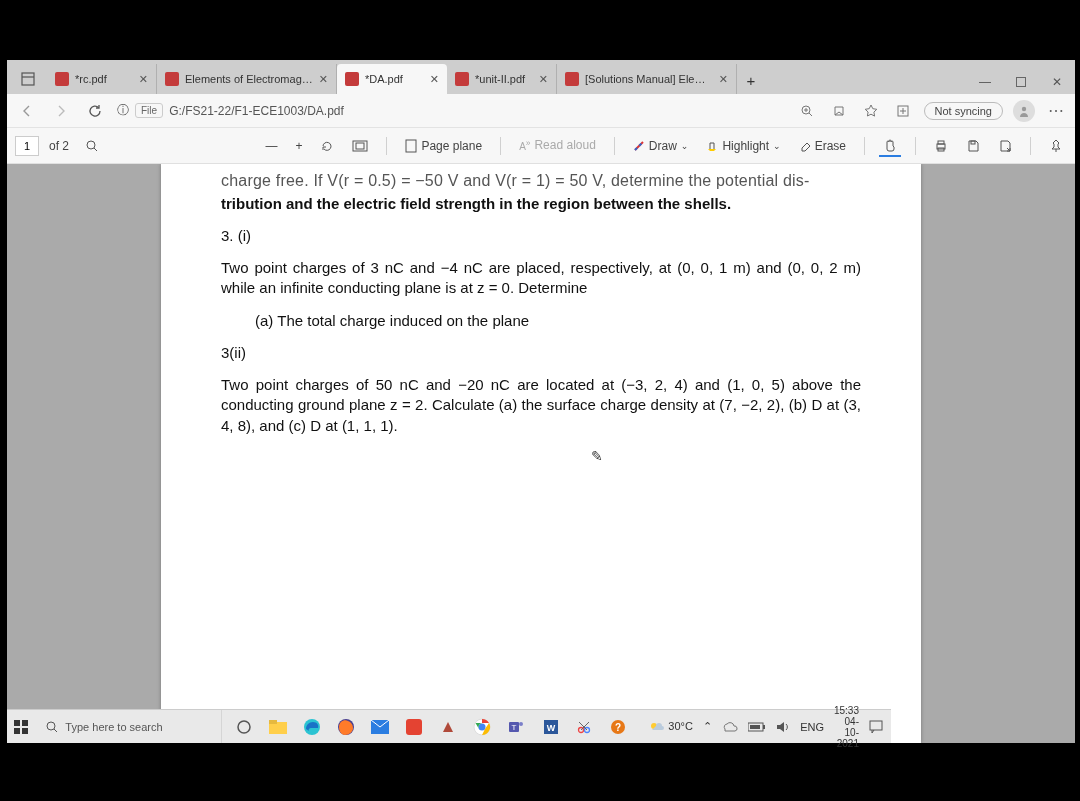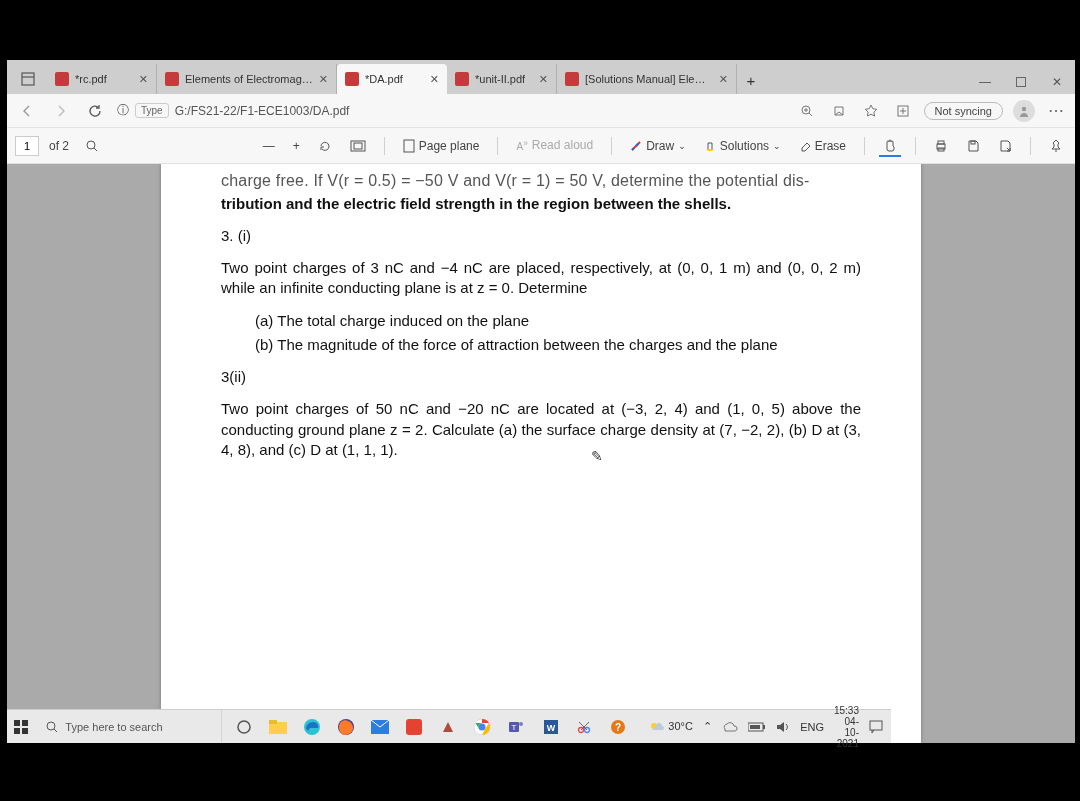--- a/index.html
+++ b/index.html
@@ -136,21 +136,21 @@
         </svg>
       </div>
     <div class="nav-btn">
         <svg width="14" height="14">
           <path d="M12 7a5 5 0 1 1-1.5-3.5" fill="none" stroke="#555" stroke-width="1.3"></path>
           <path d="M11 1v3h-3" fill="none" stroke="#555" stroke-width="1.3"></path>
         </svg>
       </div>
     <div class="url">
       <span>ⓘ</span>
-      <span class="file-chip">Type</span>
+      <span class="file-chip">File</span>
       <span>G:/FS21-22/F1-ECE1003/DA.pdf</span>
     </div>
     <div class="rbtn">
         <svg width="14" height="14">
           <circle cx="6" cy="6" r="4" fill="none" stroke="#777"></circle>
           <line x1="9" y1="9" x2="12" y2="12" stroke="#777"></line>
           <line x1="4" y1="6" x2="8" y2="6" stroke="#777"></line>
           <line x1="6" y1="4" x2="6" y2="8" stroke="#777"></line>
         </svg>
       </div>
@@ -224,21 +224,21 @@
           <path d="M2 10 L10 2" stroke="#36c" stroke-width="2" stroke-dasharray="3 3"></path>
         </svg>
         <span>Draw</span>
         <span style="font-size:9px;">⌄</span>
       </span>
     <span class="tbtn">
         <svg width="12" height="12">
           <path d="M2 9h8l-2 2H4z" fill="#fc0"></path>
           <path d="M4 9V3h4v6" fill="none" stroke="#555"></path>
         </svg>
-        <span>Solutions</span>
+        <span>Highlight</span>
         <span style="font-size:9px;">⌄</span>
       </span>
     <span class="tbtn">
         <svg width="12" height="12">
           <path d="M3 8l5-5 3 3-5 5H3z" fill="none" stroke="#555"></path>
         </svg>
         <span>Erase</span>
       </span>
     <span class="sep"></span>
     <span class="ricon" style="border-bottom:2px solid #2b7de1;">
@@ -276,21 +276,20 @@
 
   <div class="page-area">
     <div class="sheet">
       <p style="text-indent:0; color:#555; font-size:16px; letter-spacing:.2px;">charge free. If V(r = 0.5) = −50 V and V(r = 1) = 50 V, determine the potential dis-</p>
       <p style="margin-top:-10px;font-weight:bold;">tribution and the electric field strength in the region between the shells.</p>
 
       <p class="q-head">3. (i)</p>
       <p style="text-align:justify;">Two point charges of 3 nC and −4 nC are placed, respectively, at (0, 0, 1 m) and (0, 0, 2 m) while an infinite conducting plane is at z = 0. Determine</p>
       <div class="indent-list">
         <div>(a)  The total charge induced on the plane</div>
-        <div>(b)  The magnitude of the force of attraction between the charges and the plane</div>
       </div>
 
       <p class="q-head">3(ii)</p>
       <span class="pencil">✎</span>
       <p style="text-align:justify;">Two point charges of 50 nC and −20 nC are located at (−3, 2, 4) and (1, 0, 5) above the conducting ground plane z = 2. Calculate (a) the surface charge density at (7, −2, 2), (b) D at (3, 4, 8), and (c) D at (1, 1, 1).</p>
     </div>
   </div>
 
 </div>
 

